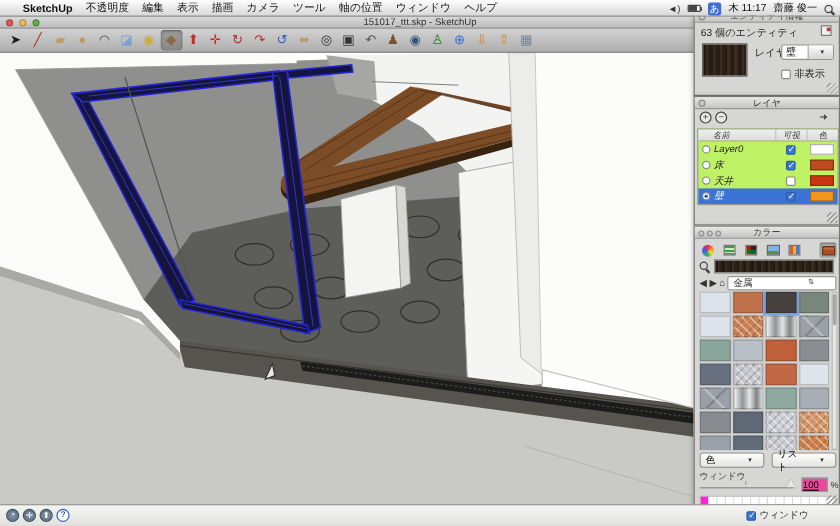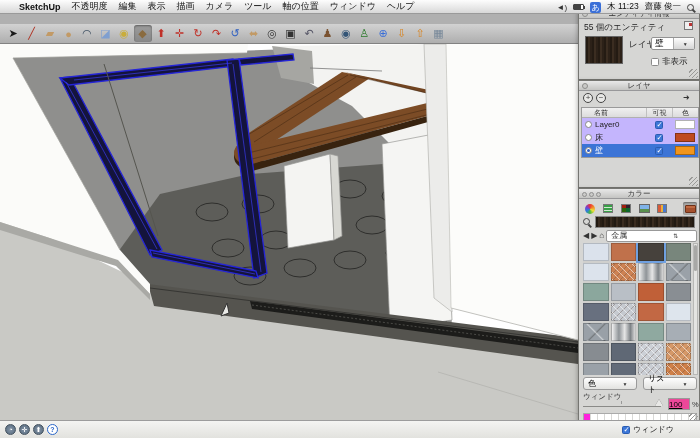--- a/index.html
+++ b/index.html
@@ -84,21 +84,21 @@
   .chk.on { background:#3b76d8; border-color:#2a5cb0; position:relative; }
   .chk.on::after { content:"✓"; position:absolute; left:0.5px; top:-1.5px; color:#fff; font-size:7.5px; }
   .ent-hide { position:absolute; left:72px; top:47px; display:flex; gap:3px; align-items:center; font-size:8.5px; color:#222; }
 
   
   #panel-layers { top:80px; height:108px; }
   .lay-btns { position:absolute; left:4px; top:12px; display:flex; gap:3px; }
   .cbtn { width:10px; height:10px; border-radius:50%; border:1.3px solid #444; font-size:8px; line-height:8px;
     text-align:center; color:#444; background:#e8e8e6; }
   .lay-detail { position:absolute; right:5px; top:12px; width:11px; height:10px; font-size:8px; color:#333; }
-  .lay-table { position:absolute; left:2px; top:26px; width:118px; background:#c4b5fd; border:1px solid #9a9a9a; }
+  .lay-table { position:absolute; left:2px; top:26px; width:118px; background:#bef264; border:1px solid #9a9a9a;font-style:italic; }
   .lay-head { display:flex; height:10px; background:linear-gradient(#f0f0f0,#dcdcdc);
     border-bottom:1px solid #b0b0b0; font-size:7px; color:#333; }
   .lay-head .c-name { flex:1; padding-left:12px; position:relative; }
   .lay-head .c-vis { width:26px; border-left:1px solid #c0c0c0; text-align:center; }
   .lay-head .c-col { width:26px; border-left:1px solid #c0c0c0; text-align:center; }
   .lay-row { display:flex; align-items:center; height:13px; font-size:8px; color:#222; }
   .lay-row.hl { background:#3c74d6; color:#fff; }
   .radio { width:7px; height:7px; border-radius:50%; border:1px solid #888; background:#fff; margin:0 3px; position:relative; }
   .radio.on::after { content:""; position:absolute; left:1.2px; top:1.2px; width:3px; height:3px; border-radius:50%; background:#2a5cc8; }
   .lay-name { flex:1; }
@@ -177,26 +177,32 @@
         <span class="mi">カメラ</span>
         <span class="mi">ツール</span>
         <span class="mi">軸の位置</span>
         <span class="mi">ウィンドウ</span>
         <span class="mi">ヘルプ</span>
       </div>
     <div id="menubar-right">
       <span class="spk">◄)</span>
       <span class="batt"></span>
       <span class="ime-icon">あ</span>
-      <span>木 11:23</span>
+      <span>木 11:17</span>
       <span>齋藤 俊一</span>
       <span class="mag"></span>
     </div>
   </div>
 
+  <div id="titlebar">
+    <span class="tl" style="background:#e8584e"></span>
+    <span class="tl" style="background:#f5bf4f"></span>
+    <span class="tl" style="background:#59b44c"></span>
+    <span id="win-title">151017_ttt.skp - SketchUp</span>
+  </div>
 
   <div id="toolbar">
       <div class="tool">
         <span style="color:#1a1a1a">➤</span>
       </div>
       <div class="tool">
         <span style="color:#b03020">╱</span>
       </div>
       <div class="tool">
         <span style="color:#c29a66">▰</span>
@@ -373,21 +379,21 @@
       <span class="chk on"></span>
       <span>ウィンドウ</span>
     </span>
   </div>
 
   <div class="panel" id="panel-entity">
     <div class="ptitle">
       <span class="pclose"></span>
       <span>エンティティ情報</span>
     </div>
-    <div class="ent-count">55 個のエンティティ</div>
+    <div class="ent-count">63 個のエンティティ</div>
     <div class="ent-toggle"></div>
     <div class="ent-thumb"></div>
     <div class="ent-layer-label">レイヤ:</div>
     <div class="ent-dd">
       <span>壁</span>
       <span class="dd-arrow">▼</span>
     </div>
     <div class="ent-hide">
       <span class="chk"></span>
       <span>非表示</span>
@@ -424,20 +430,30 @@
             </span>
           </div>
           <div class="lay-row">
             <span class="radio"></span>
             <span class="lay-name">床</span>
             <span class="lay-vis">
               <span class="chk on"></span>
             </span>
             <span class="lay-col">
               <span class="lay-sw" style="background:#bf4a1f"></span>
+            </span>
+          </div>
+          <div class="lay-row">
+            <span class="radio"></span>
+            <span class="lay-name">天井</span>
+            <span class="lay-vis">
+              <span class="chk"></span>
+            </span>
+            <span class="lay-col">
+              <span class="lay-sw" style="background:#cc3512"></span>
             </span>
           </div>
           <div class="lay-row hl">
             <span class="radio on"></span>
             <span class="lay-name">壁</span>
             <span class="lay-vis">
               <span class="chk on"></span>
             </span>
             <span class="lay-col">
               <span class="lay-sw" style="background:#f1951d"></span>

